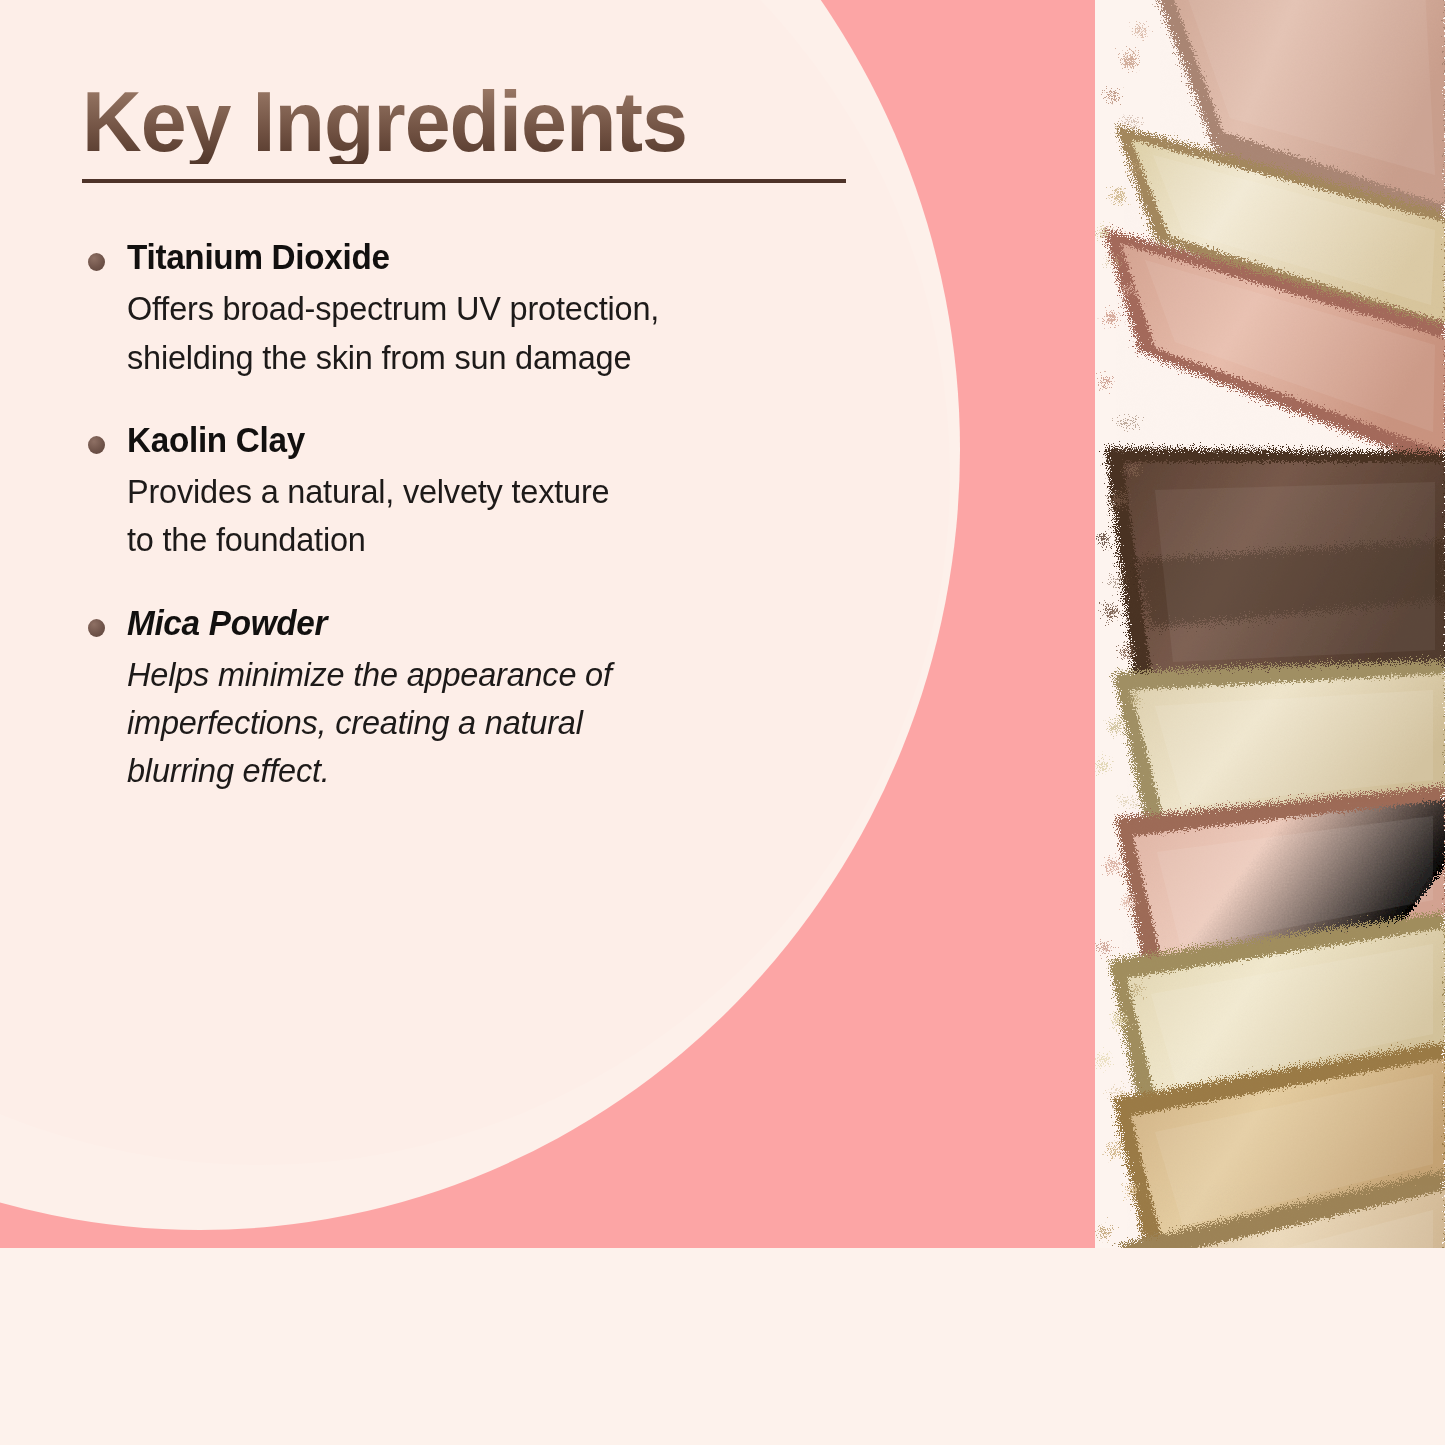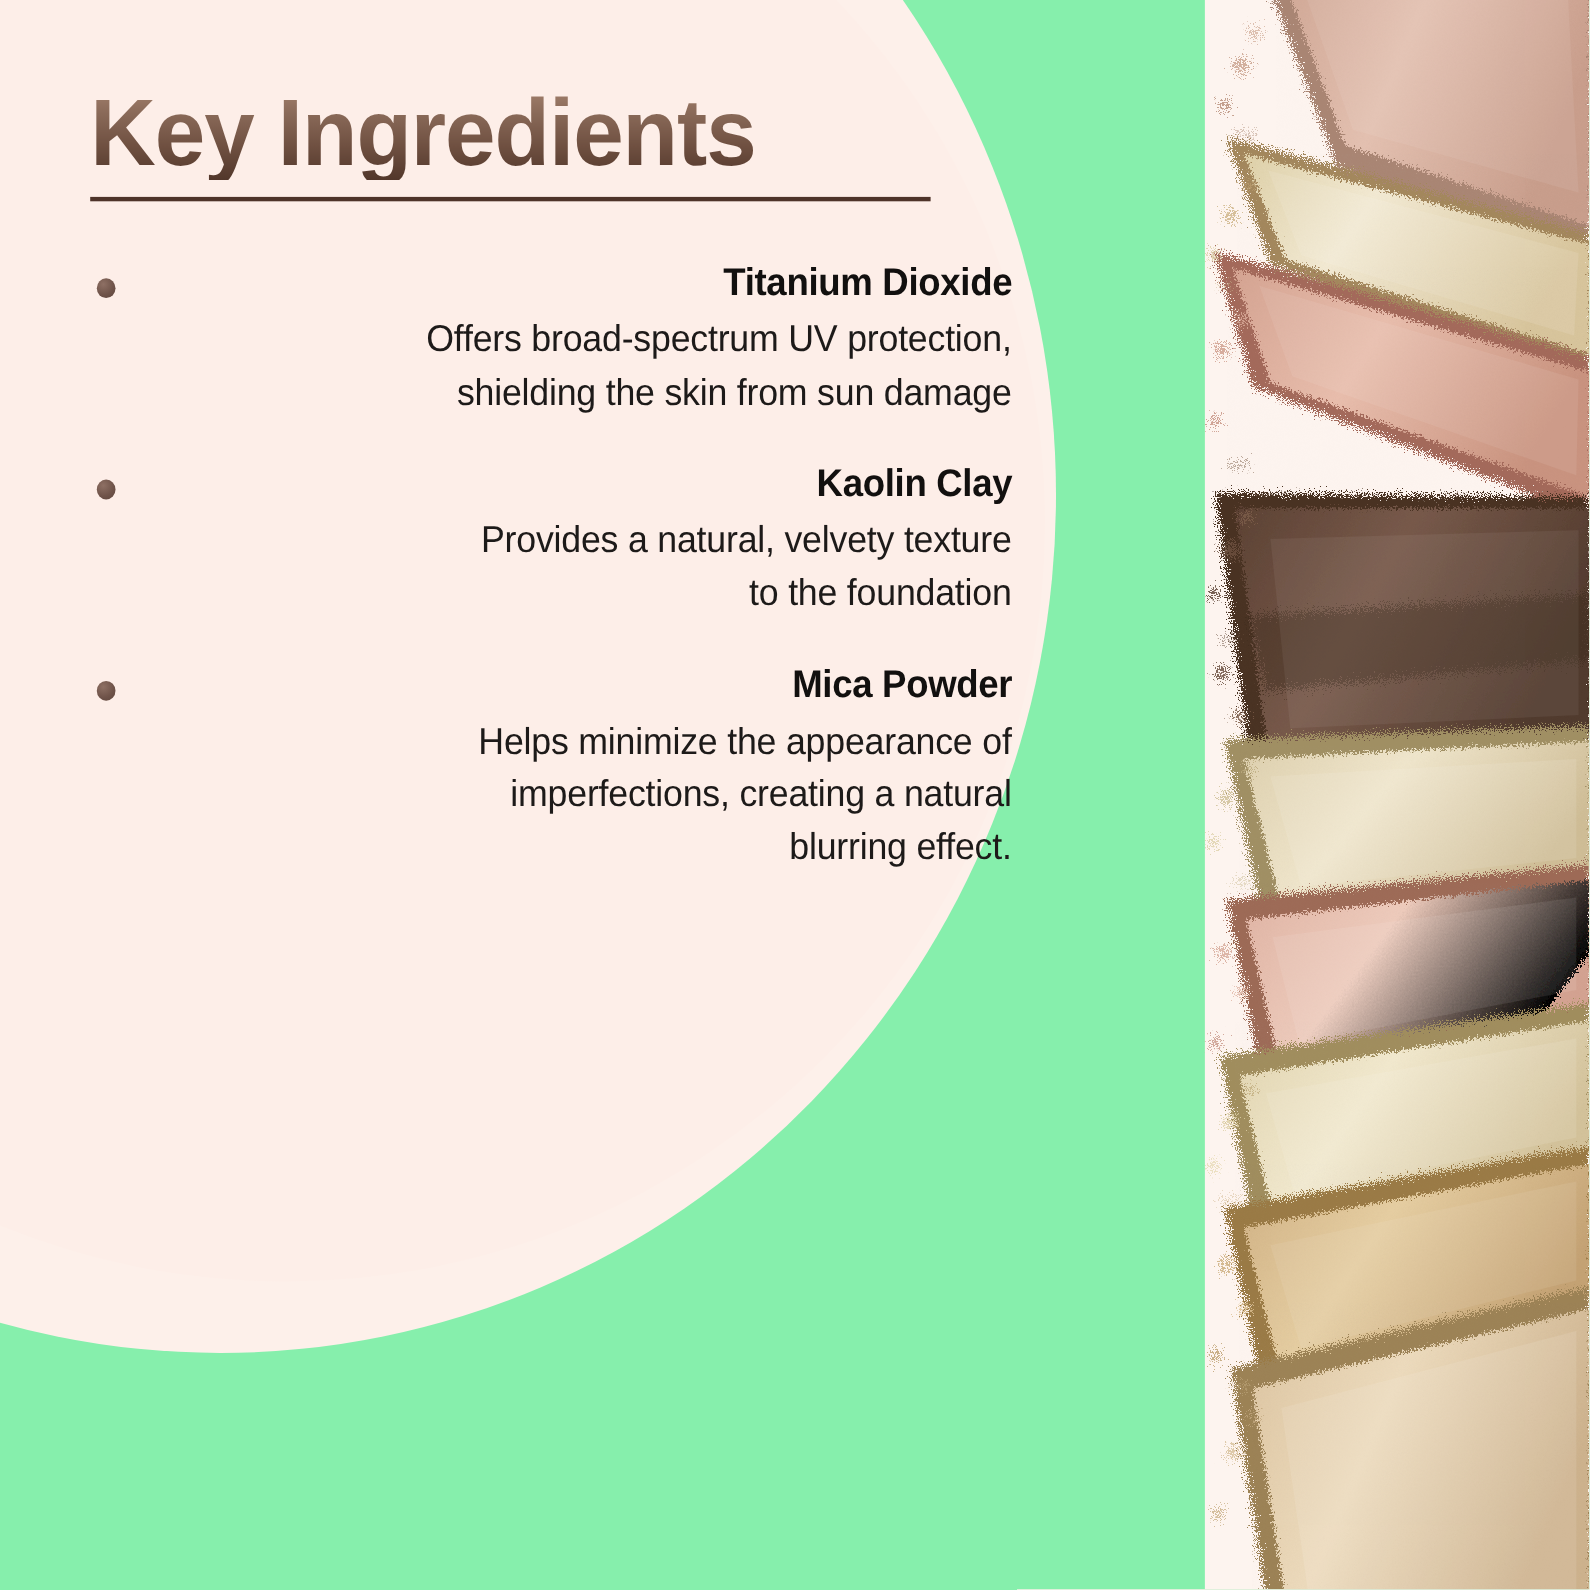--- a/index.html
+++ b/index.html
@@ -7,22 +7,22 @@
 
   html, body {
     width:1445px; height:1445px;
     overflow:hidden;
     background:#fdf2ec;
     font-family:"Liberation Sans", sans-serif;
   }
 
   #stage {
     position:relative;
-    width:1445px; height:1445px;
-    background:#86efac;
+    width:1445px; height:1248px;
+    background:#fca5a5;
     overflow:hidden;
   }
 
   
   .bg-circle {
     position:absolute;
     left:-430px; top:-215px;
     width:1380px; height:1380px;
     border-radius:50%;
     background:#fdeee8;
@@ -65,24 +65,24 @@
     transform-origin:left center;
   }
   .title-underline {
     position:absolute;
     left:0; top:101px;
     width:764px; height:4px;
     background:#4e3329;
   }
 
   
-  .list { margin-top:72px; width:880px;text-align:right; }
+  .list { margin-top:72px; width:880px; }
 
   .item { position:relative; margin-bottom:38px; padding-left:45px; }
-  .item:last-child { margin-bottom:0; }
+  .item:last-child { margin-bottom:0;font-style:italic; }
 
   .bullet {
     position:absolute;
     left:6px; top:17px;
     width:17px; height:18px;
     border-radius:50%;
     background:radial-gradient(circle at 35% 30%, #8e7064 0%, #70544a 55%, #5d443c 100%);
   }
 
   .item-name {

